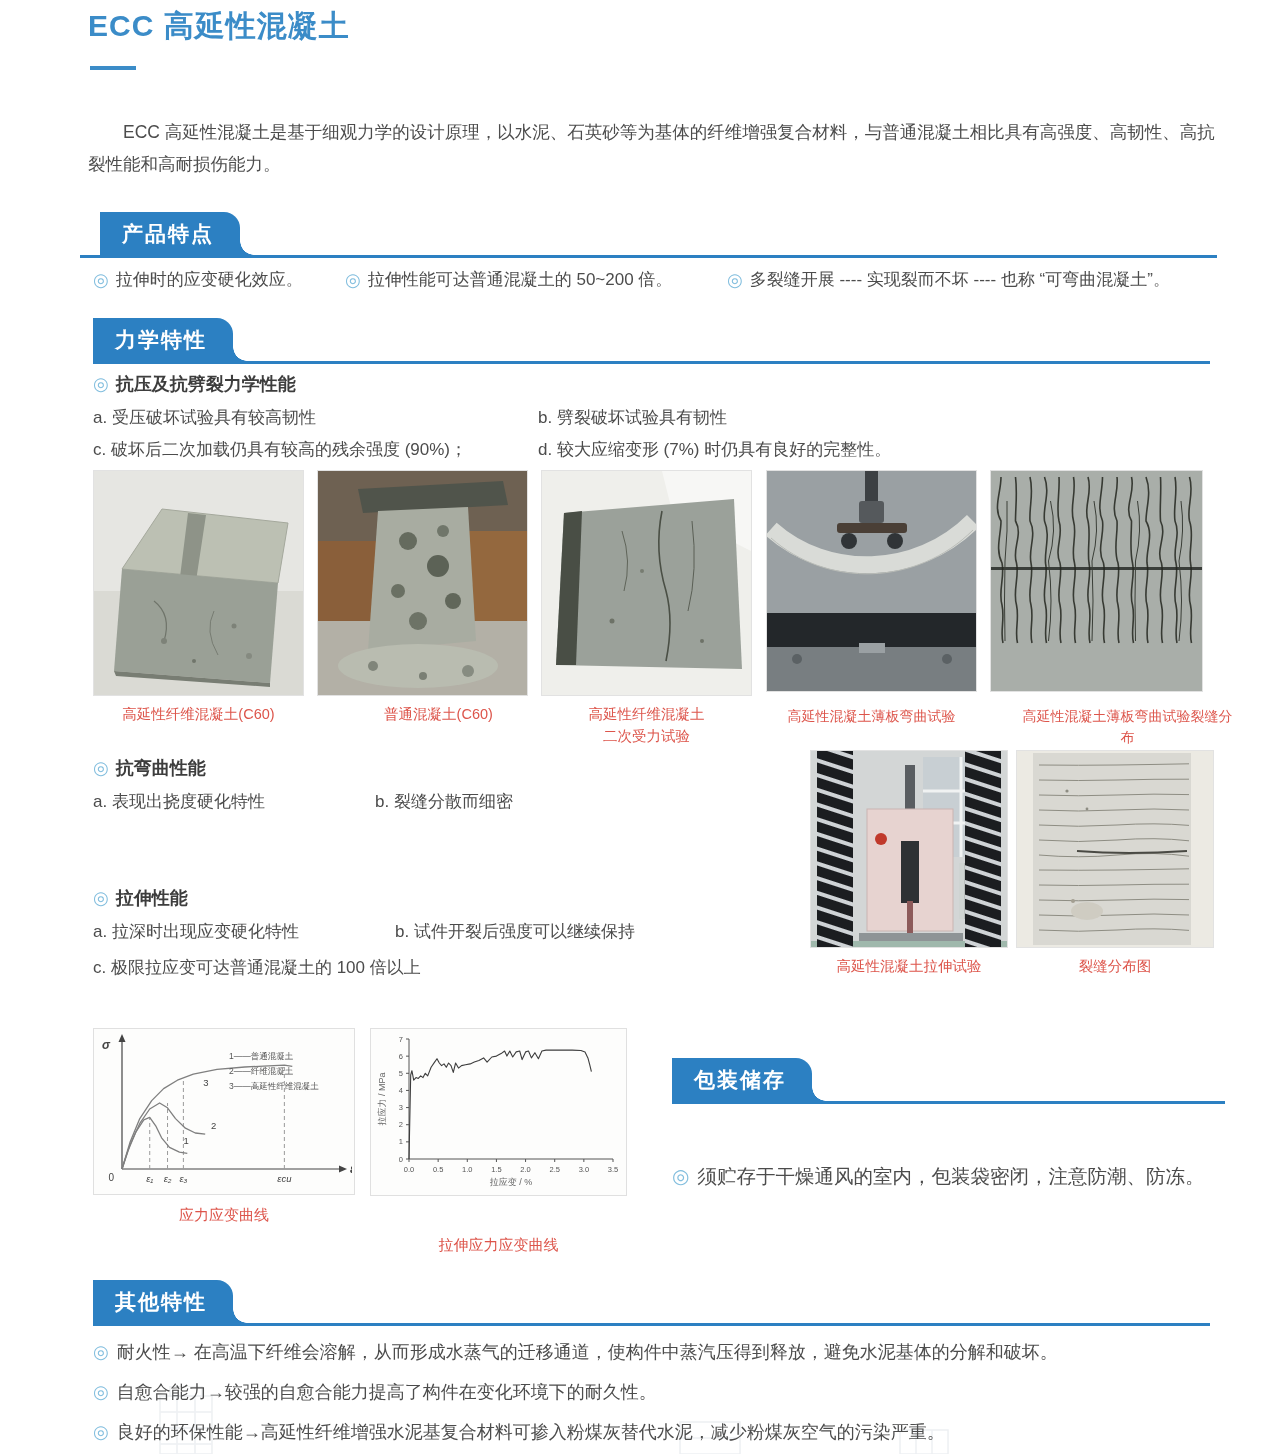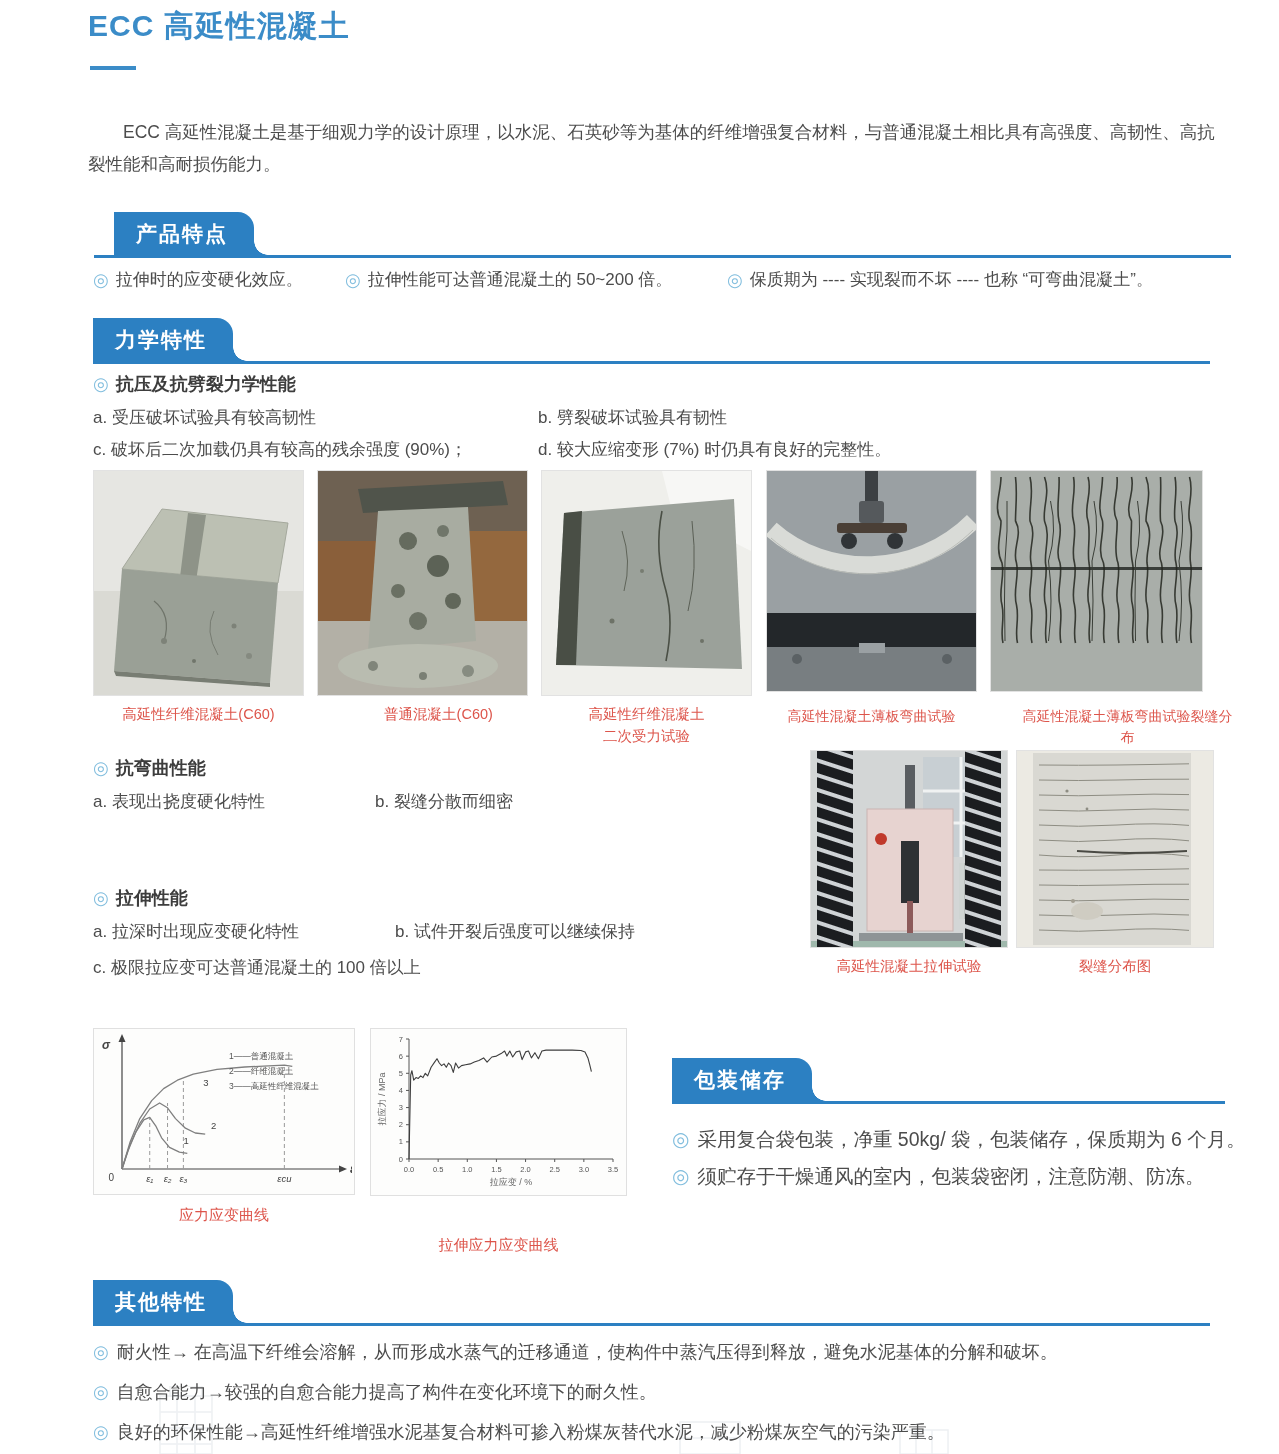--- a/index.html
+++ b/index.html
@@ -51,31 +51,31 @@
         <line x1="776" y1="44" x2="776" y2="68"></line>
         <line x1="792" y1="44" x2="792" y2="68"></line>
     </g>
   </svg>
 
   <div class="abs page-title">ECC 高延性混凝土</div>
   <div class="abs title-underline"></div>
 
   <div class="abs intro">ECC 高延性混凝土是基于细观力学的设计原理，以水泥、石英砂等为基体的纤维增强复合材料，与普通混凝土相比具有高强度、高韧性、高抗裂性能和高耐损伤能力。</div>
 
-  <div class="abs sec-header" style="left:94px;top:212px;width:1117px;padding-left:20px;">
+  <div class="abs sec-header" style="left:80px;top:212px;width:1117px;padding-left:20px;">
     <span class="sec-tab">产品特点</span>
   </div>
   <div class="abs bullet" style="left:93px;top:268px;">
     <span class="ring">◎</span><span>拉伸时的应变硬化效应。</span>
   </div>
   <div class="abs bullet" style="left:345px;top:268px;">
     <span class="ring">◎</span><span>拉伸性能可达普通混凝土的 50~200 倍。</span>
   </div>
   <div class="abs bullet" style="left:727px;top:268px;">
-    <span class="ring">◎</span><span>保质期为 ---- 实现裂而不坏 ---- 也称 “可弯曲混凝土”。</span>
+    <span class="ring">◎</span><span>多裂缝开展 ---- 实现裂而不坏 ---- 也称 “可弯曲混凝土”。</span>
   </div>
 
   <div class="abs sec-header" style="left:93px;top:318px;width:1117px;">
     <span class="sec-tab">力学特性</span>
   </div>
 
   <div class="abs subhead" style="left:93px;top:372px;">
     <span class="ring">◎</span><span>抗压及抗劈裂力学性能</span>
   </div>
   <div class="abs plain" style="left:93px;top:406px;">a. 受压破坏试验具有较高韧性</div>
@@ -327,23 +327,20 @@
         <text x="12" y="68" font-size="9" text-anchor="middle" fill="#666" font-family="Liberation Sans, sans-serif" transform="rotate(-90 12 68)">拉应力 / MPa</text>
         <path d="M36.0,128.0 L37.7,44.0 L38.9,39.7 L40.7,49.1 L43.0,46.6 L45.3,47.4 L47.7,44.9 L50.0,46.6 L52.3,42.3 L54.7,44.9 L58.1,36.3 L61.6,31.1 L64.0,27.7 L66.3,32.0 L68.6,34.6 L71.0,32.9 L73.3,36.3 L75.6,32.0 L78.0,34.6 L80.3,41.4 L82.6,32.0 L85.5,37.1 L88.5,34.6 L92.5,33.7 L97.2,32.9 L101.3,31.1 L105.9,29.4 L110.6,26.9 L114.1,31.1 L118.8,26.0 L123.4,25.1 L128.1,22.6 L131.6,20.0 L133.9,25.1 L136.8,20.0 L139.7,26.0 L143.2,20.9 L146.7,20.0 L149.1,28.6 L152.6,20.9 L155.5,20.0 L158.4,26.9 L161.9,21.7 L165.4,27.7 L168.9,20.0 L173.0,19.1 L181.7,19.1 L190.5,19.1 L199.2,19.1 L207.9,19.5 L212.0,20.9 L214.9,26.9 L216.7,33.7 L218.4,40.6" fill="none" stroke="#3d3d3d" stroke-width="1.1" stroke-linejoin="round"></path>
       </svg>
   </div>
   <div class="abs caption" style="left:93px;top:1204px;width:262px;font-size:15px;">应力应变曲线</div>
   <div class="abs caption" style="left:370px;top:1204px;width:257px;font-size:15px;margin-top:30px;">拉伸应力应变曲线</div>
 
   <div class="abs sec-header" style="left:672px;top:1058px;width:553px;">
     <span class="sec-tab">包装储存</span>
   </div>
-  <div class="abs pkg-bullet" style="left:672px;top:1126px;">
-    <span class="ring">◎</span><span>采用复合袋包装，净重 50kg/ 袋，包装储存，保质期为 6 个月。</span>
-  </div>
   <div class="abs pkg-bullet" style="left:672px;top:1163px;">
     <span class="ring">◎</span><span>须贮存于干燥通风的室内，包装袋密闭，注意防潮、防冻。</span>
   </div>
 
   <div class="abs sec-header" style="left:93px;top:1280px;width:1117px;">
     <span class="sec-tab">其他特性</span>
   </div>
   <div class="abs oth-bullet" style="left:93px;top:1340px;">
     <span class="ring">◎</span><span>耐火性→ 在高温下纤维会溶解，从而形成水蒸气的迁移通道，使构件中蒸汽压得到释放，避免水泥基体的分解和破坏。</span>
   </div>

